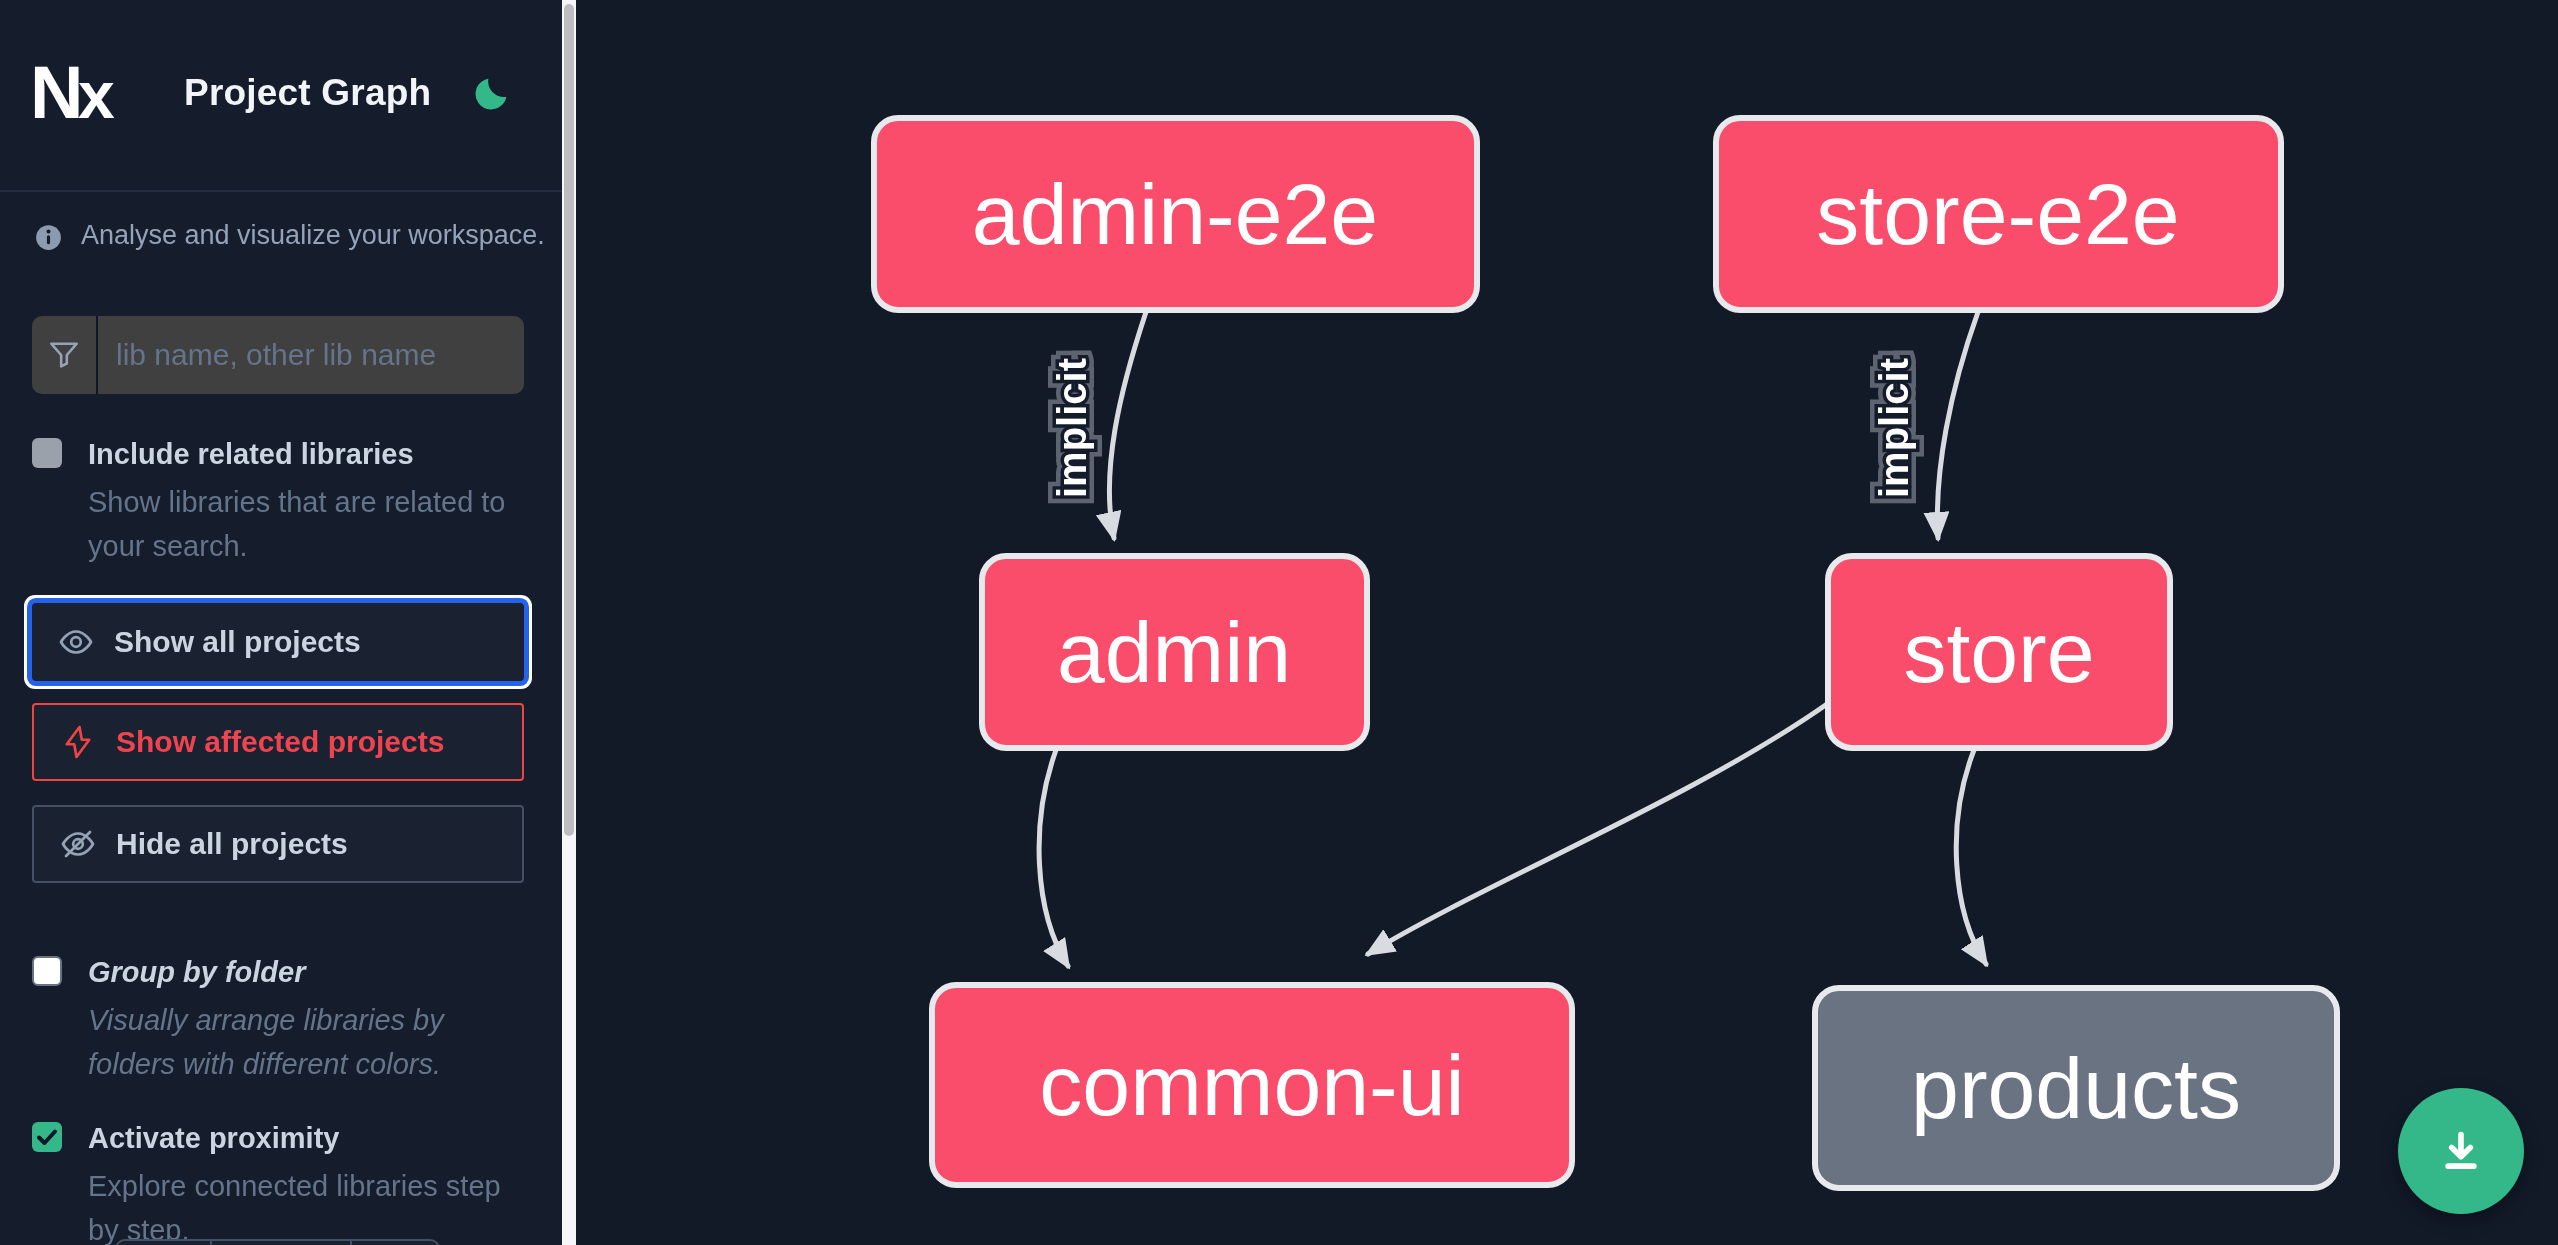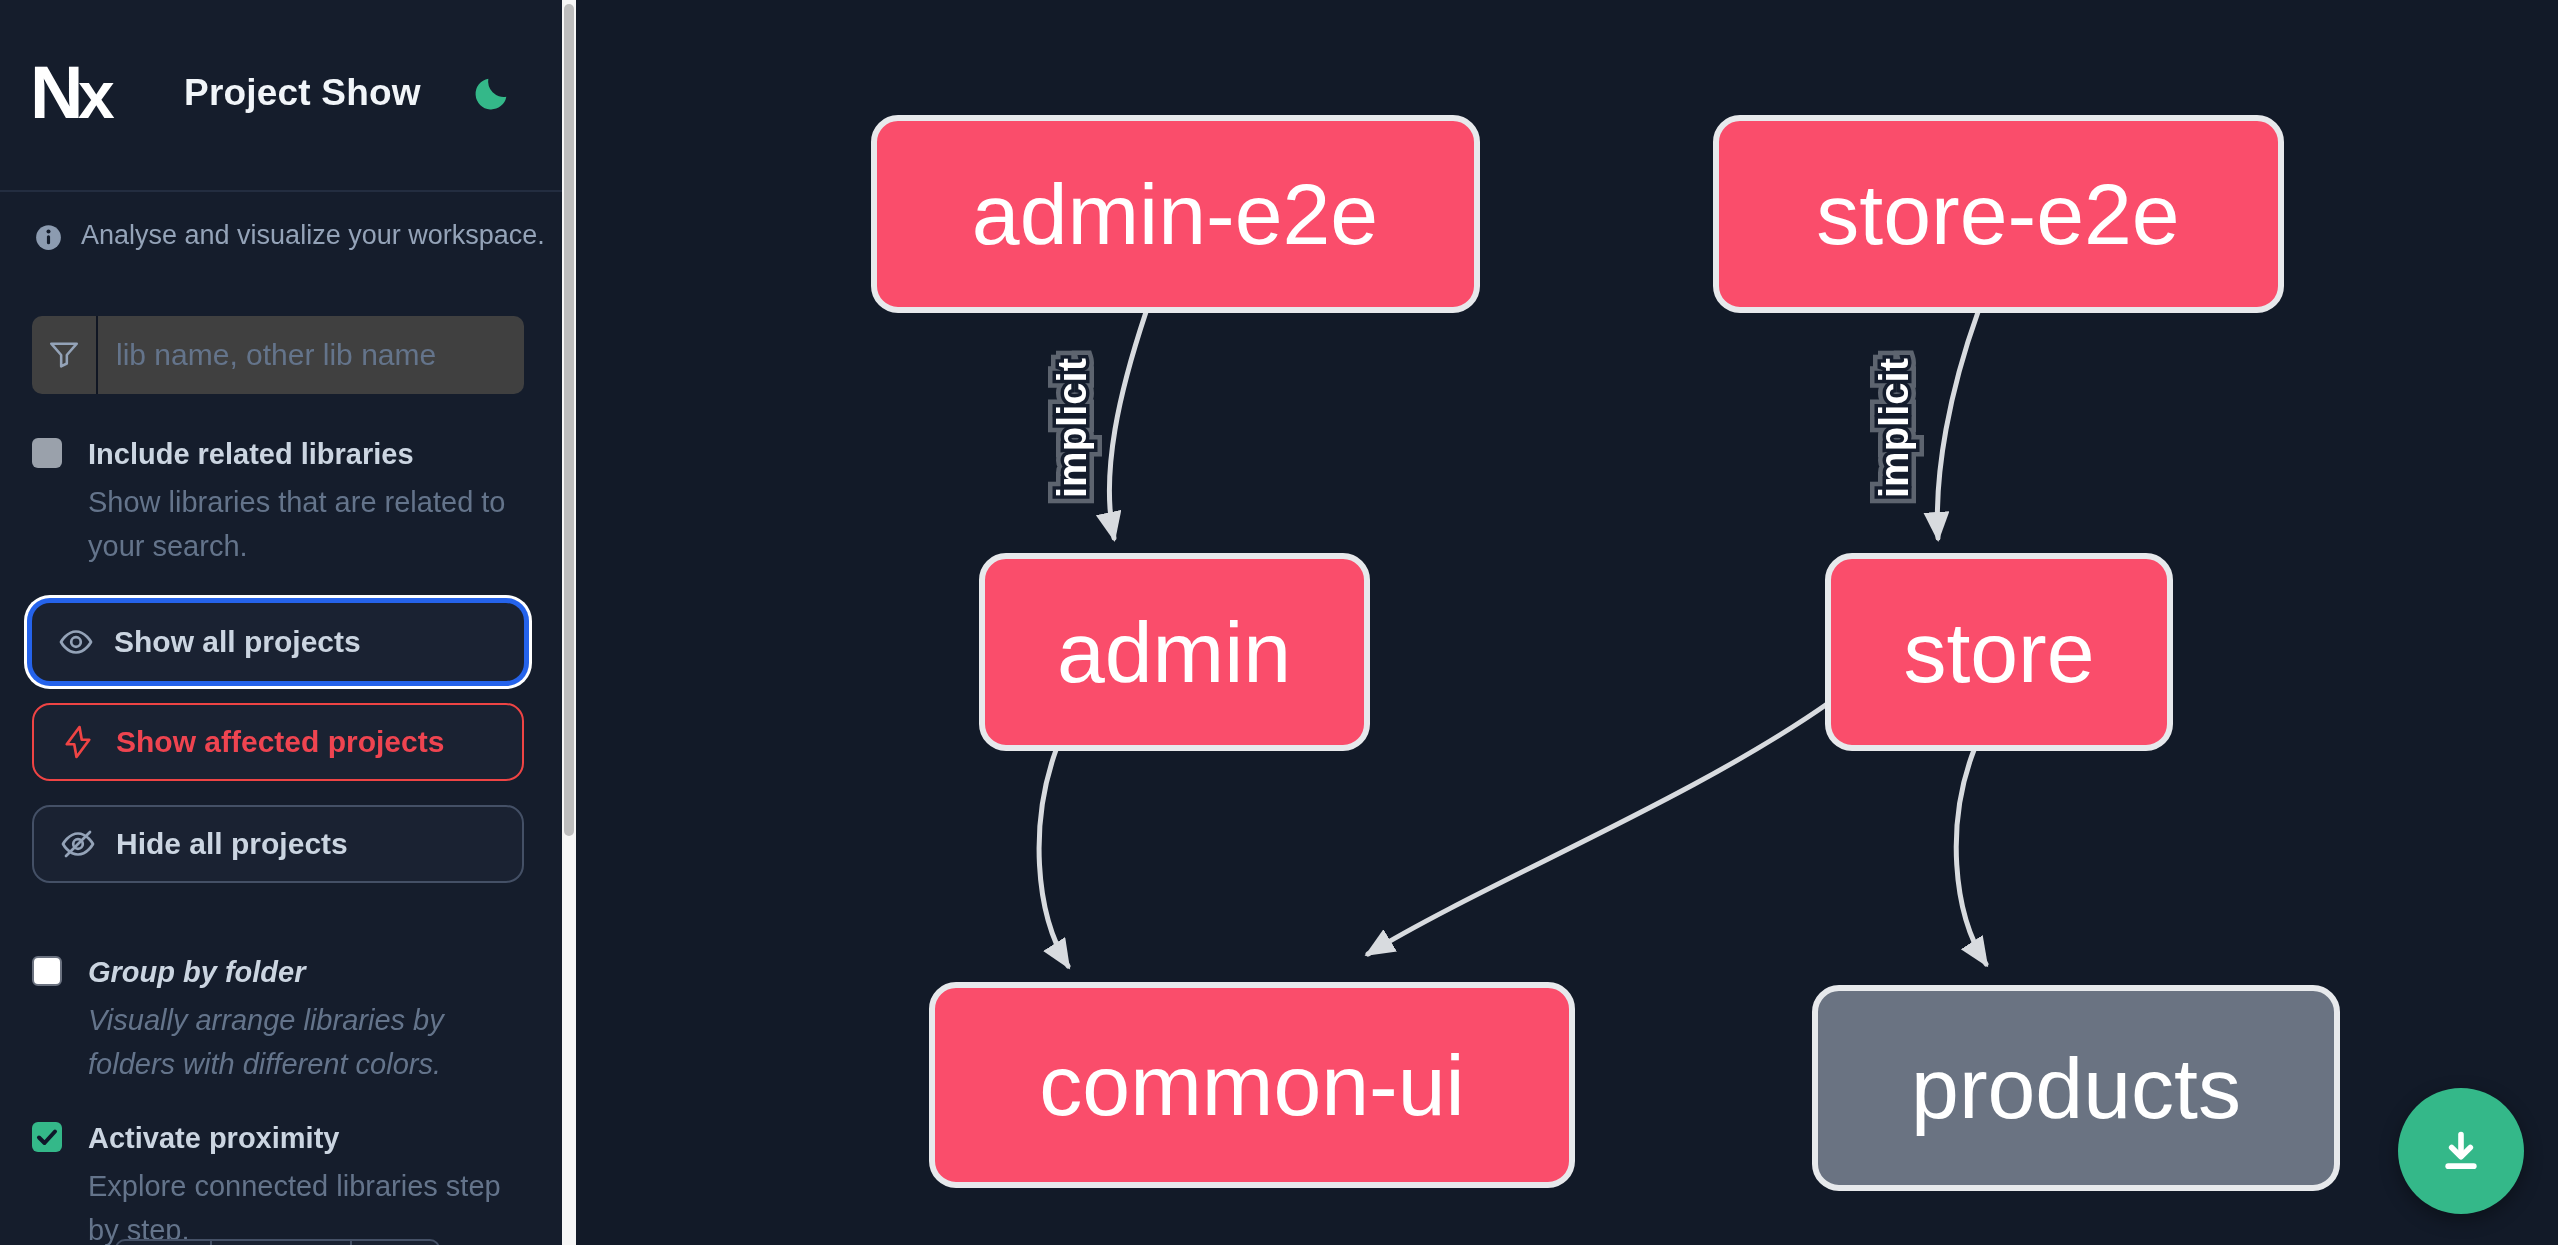--- a/index.html
+++ b/index.html
@@ -46,21 +46,21 @@
     position:absolute; left:0; top:2px; width:30px; height:30px; border-radius:6px; cursor:pointer;
   }
   .checkbox.gray  { background:#9aa1ab; }
   .checkbox.white { background:#ffffff; border:2px solid #6b7280; }
   .checkbox.green { background:#34b889; display:flex; align-items:center; justify-content:center; }
   .check-label { position:absolute; left:56px; top:0; font-size:29px; font-weight:700; color:#cbd5e1; line-height:36px; }
   .check-desc  { position:absolute; left:56px; width:432px; font-size:29px; line-height:44px; color:#64748b; }
 
   .side-btn {
     position:absolute; left:32px; width:492px; height:78px;
-    background:#1a2232; border:2px solid #445066; border-radius:18px;
+    background:#1a2232; border:2px solid #445066; border-radius:4px;
     display:flex; align-items:center; gap:20px; padding:0 26px;
     font-family:"Liberation Sans", sans-serif;
     font-size:30px; font-weight:700; color:#cbd5e1; cursor:pointer; text-align:left;
   }
   .side-btn.focused {
     border:none;
     box-shadow:0 0 0 5px #2563eb, 0 0 0 8px #ffffff;
   }
   .side-btn.danger { border-color:#ef4444; color:#ef4450;text-align:center; }
 
@@ -98,21 +98,21 @@
 </head>
 <body>
 
 <div class="sidebar">
 
   <div class="header">
     <svg class="nx-logo" width="120" height="76" viewBox="0 0 120 76">
       <text x="0" y="62" font-family="Liberation Sans, sans-serif" font-size="74" font-weight="800" fill="#ffffff" letter-spacing="-5">N</text>
       <text x="48" y="62" font-family="Liberation Sans, sans-serif" font-size="66" font-weight="800" fill="#ffffff">x</text>
     </svg>
-    <div class="app-title">Project Show</div>
+    <div class="app-title">Project Graph</div>
     <button class="theme-toggle">
       <svg width="40" height="40" viewBox="0 0 24 24">
         <path d="M20.6 14.2A9.3 9.3 0 0 1 9.8 3.4 9.3 9.3 0 1 0 20.6 14.2Z" fill="#34b889"></path>
       </svg>
     </button>
     <div class="header-divider"></div>
   </div>
 
   <div class="tagline-row">
     <svg width="27" height="27" viewBox="0 0 24 24">

